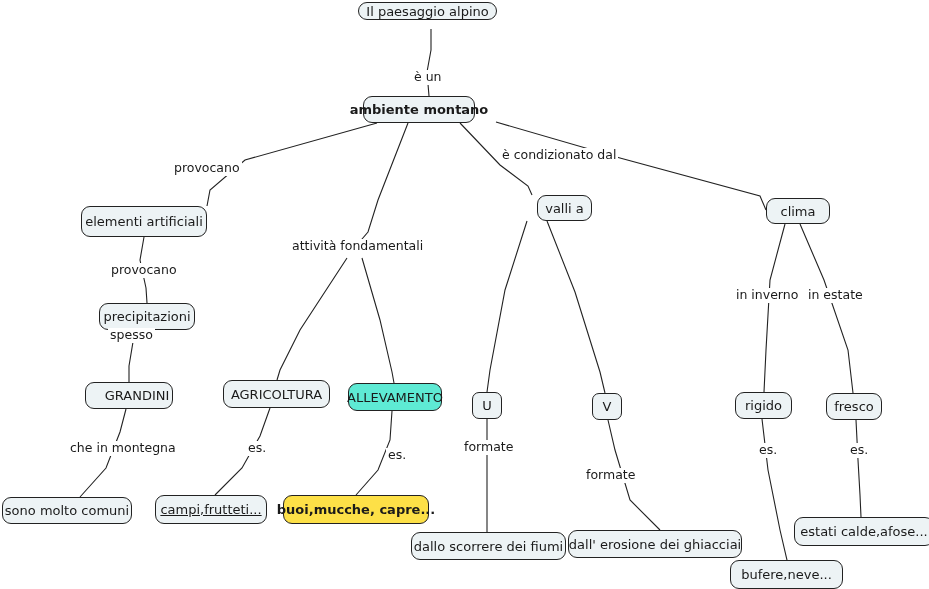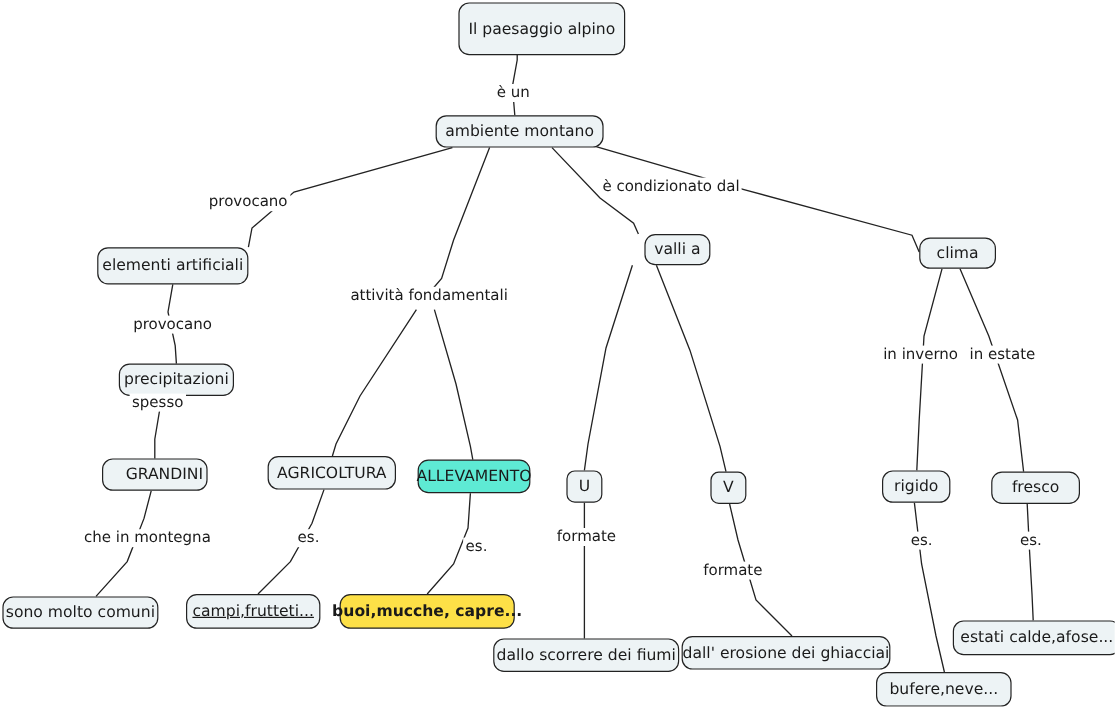--- a/index.html
+++ b/index.html
@@ -73,38 +73,38 @@
       <polyline points="496,122 620,158 760,196 766,210" fill="none" stroke="#222222" stroke-width="1.1"></polyline>
       <polyline points="527,221 505,290 490,370 487,392" fill="none" stroke="#222222" stroke-width="1.1"></polyline>
       <polyline points="547,221 575,292 600,372 605,393" fill="none" stroke="#222222" stroke-width="1.1"></polyline>
       <polyline points="487,419 487,470 487,510 487,532" fill="none" stroke="#222222" stroke-width="1.1"></polyline>
       <polyline points="608,420 615,450 630,500 660,530" fill="none" stroke="#222222" stroke-width="1.1"></polyline>
       <polyline points="785,224 770,280 766,350 764,392" fill="none" stroke="#222222" stroke-width="1.1"></polyline>
       <polyline points="800,224 824,280 848,350 853,393" fill="none" stroke="#222222" stroke-width="1.1"></polyline>
       <polyline points="762,419 768,470 780,530 787,560" fill="none" stroke="#222222" stroke-width="1.1"></polyline>
       <polyline points="856,420 858,460 860,495 861,517" fill="none" stroke="#222222" stroke-width="1.1"></polyline>
     </svg>
-<div class="node" style="left: 382px; top: 2px; width: 139px; height: 44px; background: rgb(237, 243, 245); border-color: rgb(34, 34, 34);">Il paesaggio alpino</div>
-    <div class="node" style="left: 363px; top: 96px; width: 140px; height: 27px; background: rgb(237, 243, 245); border-color: rgb(34, 34, 34);">ambiente montano</div>
+<div class="node" style="left: 358px; top: 2px; width: 139px; height: 18px; background: rgb(237, 243, 245); border-color: rgb(34, 34, 34);">Il paesaggio alpino</div>
+    <div class="node" style="left: 363px; top: 96px; width: 112px; height: 27px; background: rgb(237, 243, 245); border-color: rgb(34, 34, 34); font-weight: bold;">ambiente montano</div>
     <div class="node" style="left: 81px; top: 206px; width: 126px; height: 31px; background: rgb(237, 243, 245); border-color: rgb(34, 34, 34);">elementi artificiali</div>
     <div class="node" style="left: 99px; top: 303px; width: 96px; height: 27px; background: rgb(237, 243, 245); border-color: rgb(34, 34, 34);">precipitazioni</div>
     <div class="node" style="left: 85px; top: 382px; width: 88px; height: 27px; background: rgb(237, 243, 245); border-color: rgb(34, 34, 34); padding-left: 16px;">GRANDINI</div>
     <div class="node" style="left: 2px; top: 497px; width: 130px; height: 27px; background: rgb(237, 243, 245); border-color: rgb(34, 34, 34);">sono molto comuni</div>
     <div class="node" style="left: 223px; top: 380px; width: 107px; height: 28px; background: rgb(237, 243, 245); border-color: rgb(34, 34, 34);">AGRICOLTURA</div>
     <div class="node" style="left: 155px; top: 495px; width: 112px; height: 29px; background: rgb(237, 243, 245); border-color: rgb(34, 34, 34); text-decoration: underline;">campi,frutteti...</div>
     <div class="node" style="left: 348px; top: 383px; width: 94px; height: 28px; background: #5eead4; border-color: rgb(34, 34, 34);">ALLEVAMENTO</div>
     <div class="node" style="left: 283px; top: 495px; width: 146px; height: 29px; background: #fde047; border-color: rgb(34, 34, 34); font-weight: bold;">buoi,mucche, capre...</div>
     <div class="node" style="left: 537px; top: 195px; width: 55px; height: 26px; background: rgb(237, 243, 245); border-color: rgb(34, 34, 34);">valli a</div>
     <div class="node small" style="left: 472px; top: 392px; width: 30px; height: 27px; background: rgb(237, 243, 245); border-color: rgb(34, 34, 34);">U</div>
     <div class="node small" style="left: 592px; top: 393px; width: 30px; height: 27px; background: rgb(237, 243, 245); border-color: rgb(34, 34, 34);">V</div>
     <div class="node" style="left: 568px; top: 530px; width: 174px; height: 28px; background: rgb(237, 243, 245); border-color: rgb(34, 34, 34);">dall' erosione dei ghiacciai</div>
     <div class="node" style="left: 411px; top: 532px; width: 155px; height: 28px; background: rgb(237, 243, 245); border-color: rgb(34, 34, 34);">dallo scorrere dei fiumi</div>
     <div class="node" style="left: 766px; top: 198px; width: 64px; height: 26px; background: rgb(237, 243, 245); border-color: rgb(34, 34, 34);">clima</div>
     <div class="node" style="left: 735px; top: 392px; width: 57px; height: 27px; background: rgb(237, 243, 245); border-color: rgb(34, 34, 34);">rigido</div>
-    <div class="node" style="left: 826px; top: 393px; width: 74px; height: 27px; background: rgb(237, 243, 245); border-color: rgb(34, 34, 34);">fresco</div>
+    <div class="node" style="left: 826px; top: 393px; width: 56px; height: 27px; background: rgb(237, 243, 245); border-color: rgb(34, 34, 34);">fresco</div>
     <div class="node" style="left: 730px; top: 560px; width: 113px; height: 29px; background: rgb(237, 243, 245); border-color: rgb(34, 34, 34);">bufere,neve...</div>
     <div class="node" style="left: 794px; top: 517px; width: 140px; height: 29px; background: rgb(237, 243, 245); border-color: rgb(34, 34, 34);">estati calde,afose...</div>
     <div class="link-label" style="left: 412px; top: 60px; margin-top: 10px;">è un</div>
     <div class="link-label" style="left: 172px; top: 161px;">provocano</div>
     <div class="link-label" style="left: 109px; top: 263px;">provocano</div>
     <div class="link-label" style="left: 108px; top: 328px;">spesso</div>
     <div class="link-label" style="left: 68px; top: 441px;">che in montegna</div>
     <div class="link-label" style="left: 290px; top: 239px;">attività fondamentali</div>
     <div class="link-label" style="left: 246px; top: 441px;">es.</div>
     <div class="link-label" style="left: 386px; top: 448px;">es.</div>

